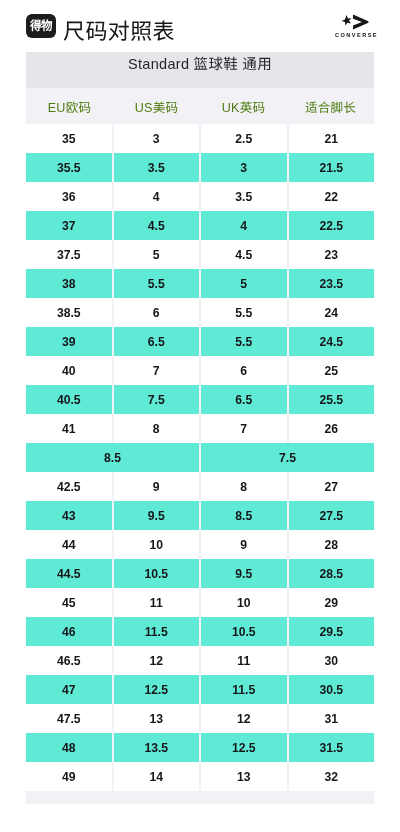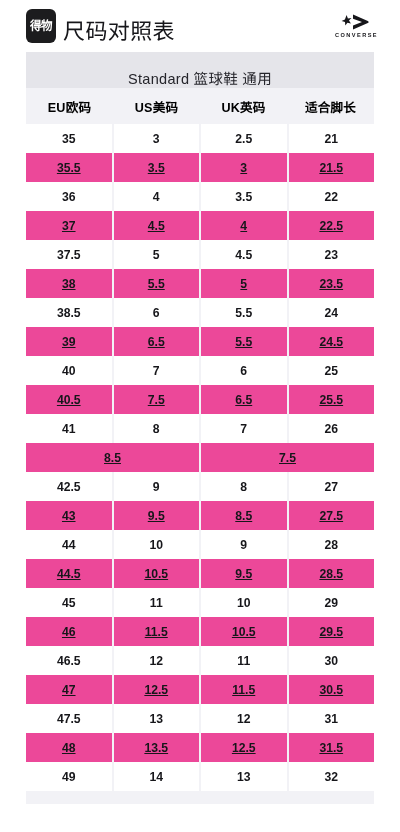--- a/index.html
+++ b/index.html
@@ -26,21 +26,21 @@
     box-sizing: border-box;
     background: #ffffff;
   }
   .brand-left {
     display: flex;
     align-items: center;
     gap: 7px;
   }
   .dewu-badge {
     width: 30px;
-    height: 34px;
+    height: 24px;
     border-radius: 6px;
     background: #1c1c1e;
     display: flex;
     align-items: center;
     justify-content: center;
     flex: none;
   }
   .dewu-badge span {
     color: #ffffff;
     font-size: 12.5px;
@@ -75,21 +75,21 @@
     color: #16161a;
     line-height: 1;
     padding-left: 1px;
   }
 
   
   .subtitle-band {
     height: 36px;
     background: #e5e5ea;
     display: flex;
-    align-items: flex-end;
+    align-items: flex-start;
     justify-content: center;
     margin: 0 26px;
   }
   .subtitle-band .txt {
     font-size: 14.5px;
     color: #25252b;
     font-weight: 400;
     letter-spacing: 0.3px;
   }
 
@@ -102,22 +102,22 @@
   .row {
     display: flex;
     width: 100%;
   }
   .row.head {
     height: 36px;
     background: #f2f2f6;
   }
   .row.head .cell {
     font-size: 12.6px;
-    color: #000000;
-    font-weight: 700;
+    color: #4d7c0f;
+    font-weight: 400;
     letter-spacing: 0.2px;
     background: transparent;
   }
   .row.body {
     height: 29px;
   }
   .cell {
     flex: 1 1 0;
     display: flex;
     align-items: center;
@@ -125,22 +125,21 @@
     font-size: 12.2px;
     font-weight: 700;
     color: #16161a;
     box-sizing: border-box;
   }
   .row.body .cell {
     margin: 0 1px;
     background: #ffffff;
   }
   .row.body.alt .cell {
-    background: #ec4899;
-    text-decoration: underline;
+    background: #5eead4;
   }
   .row.body .cell:first-child { margin-left: 0; }
   .row.body .cell:last-child  { margin-right: 0; }
 </style>
 </head>
 <body>
 
 <div class="header">
   <div class="brand-left">
     <div class="dewu-badge">

